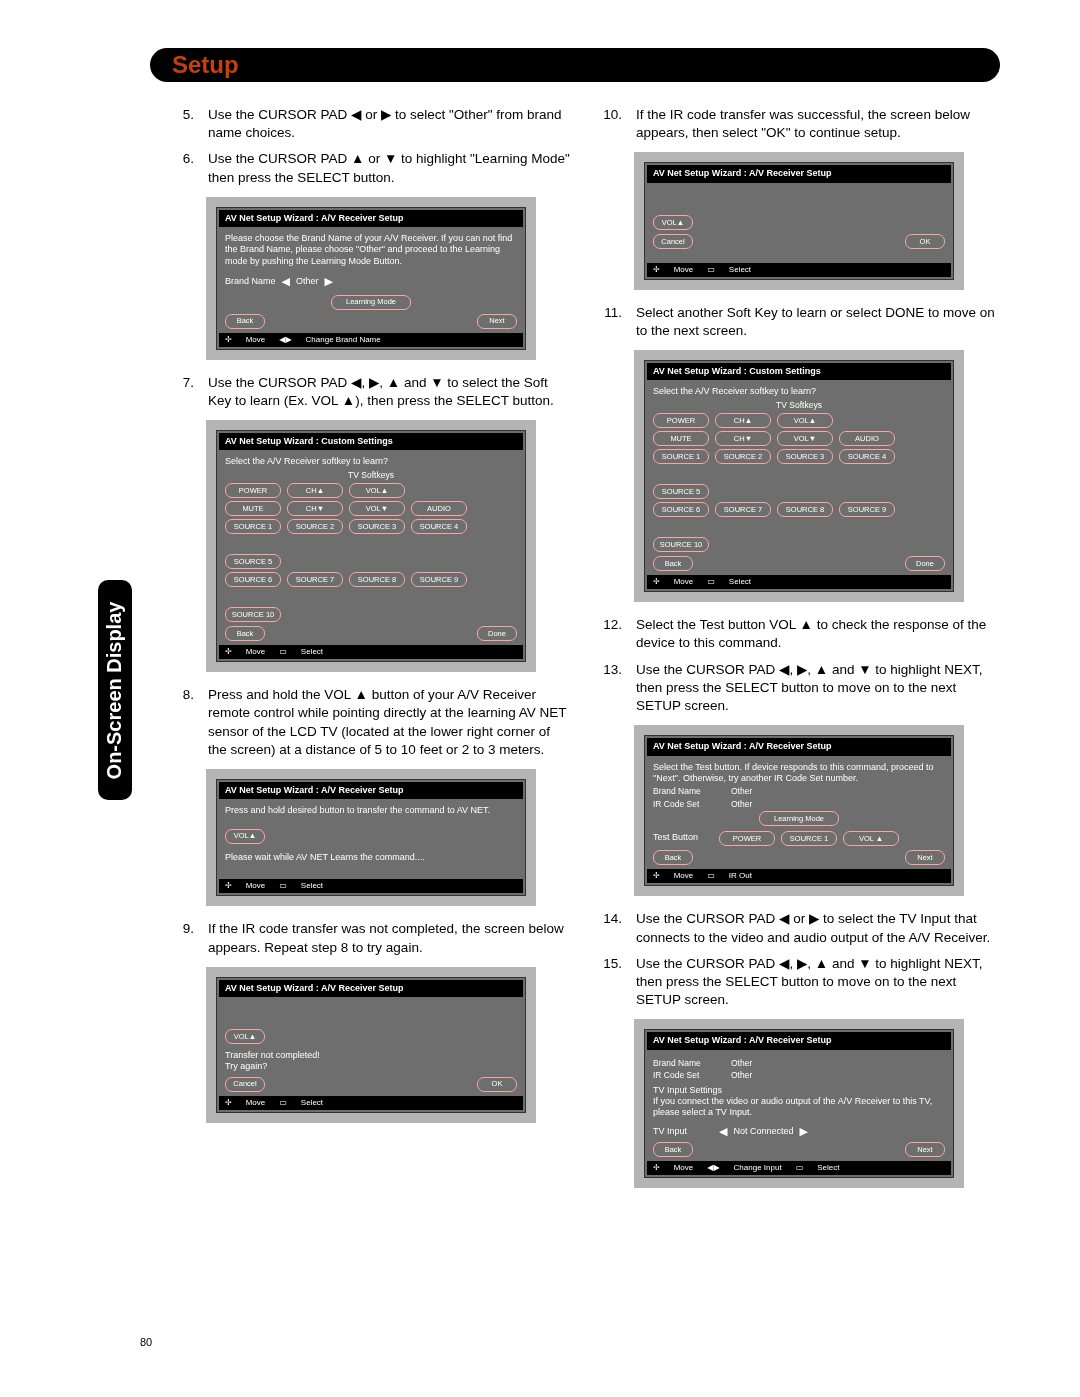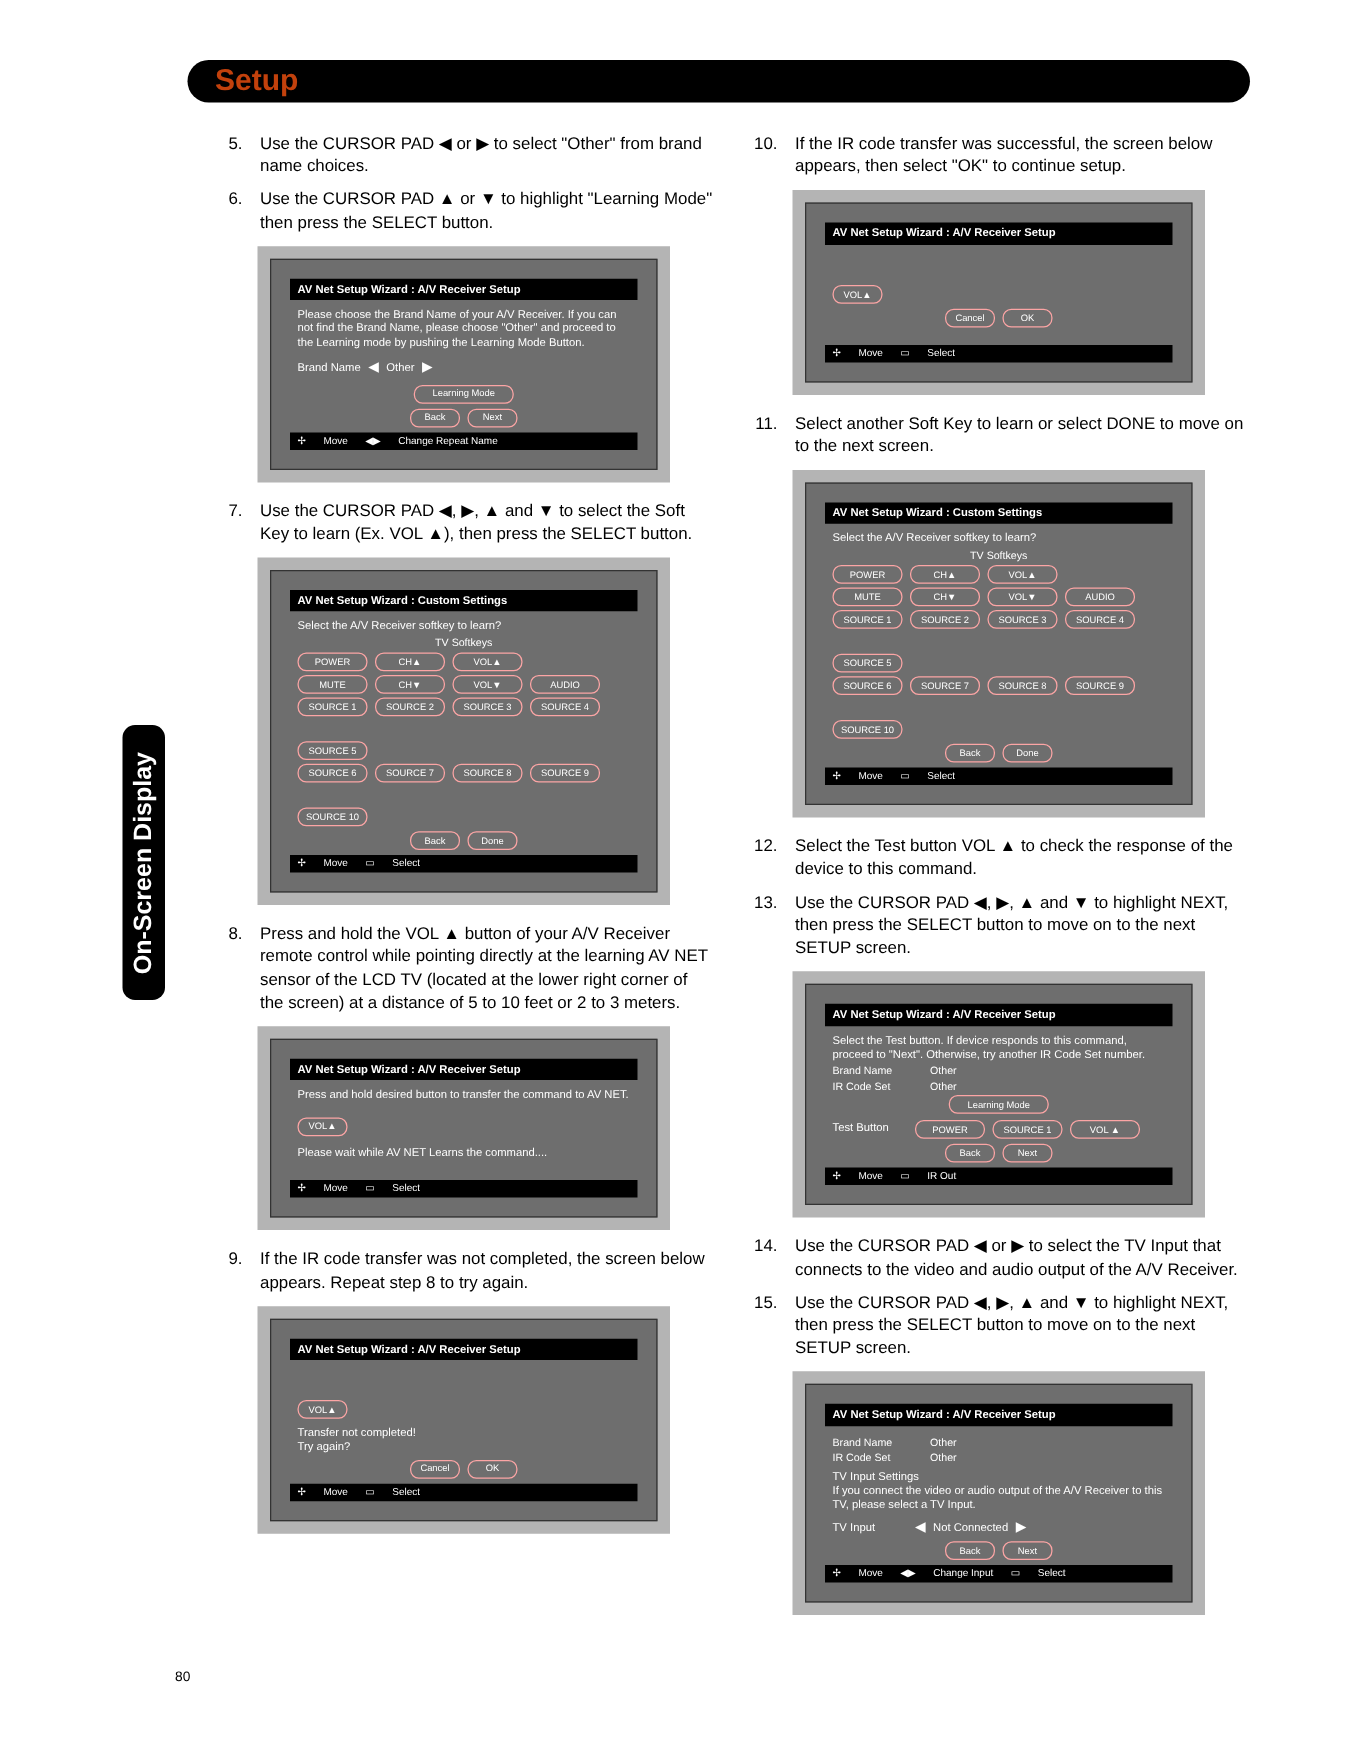--- a/index.html
+++ b/index.html
@@ -88,21 +88,21 @@
     margin: 10px 0 14px 36px;
   }
   .osd {
     width: 310px;
     background: #b4b4b4;
     padding: 10px;
   }
   .osd-inner {
     background: #6e6e6e;
     border: 1px solid #333;
-    padding: 15px;
+    padding: 2px;
     color: #fff;
     font-size: 9px;
     line-height: 1.25;
   }
   .osd-title {
     background: #000;
     padding: 3px 6px;
     font-weight: bold;
     margin-bottom: 4px;
   }
@@ -130,21 +130,21 @@
   .pill.sm { min-width: 30px; }
   .osd-foot {
     background: #000;
     padding: 2px 6px;
     font-size: 8px;
     display:flex;
     gap:14px;
     align-items:center;
   }
   .osd-foot .sym { font-size:8px; }
-  .btnrow { display:flex; justify-content:center; gap:6px; margin-top:4px;}
+  .btnrow { display:flex; justify-content:space-between; gap:6px; margin-top:4px;}
   .grid-keys { display:flex; flex-wrap:wrap; gap:20px 6px; margin-top:3px;}
   .pagenum {
     position:absolute;
     left: 140px;
     bottom: 48px;
     font-size: 11px;
   }
   .subhead { font-size:8.5px; text-align:center; margin:2px 0;}
   .kv { display:flex; gap:18px; margin:2px 0; font-size:8.5px;}
   .kv .k{ width:60px;}
@@ -192,21 +192,21 @@
           <div style="text-align:center;margin-top:6px;"><span class="pill w">Learning Mode</span></div>
           <div class="btnrow">
             <span class="pill sm">Back</span>
             <span class="pill sm">Next</span>
           </div>
         </div>
         <div class="osd-foot">
                 <span class="sym">✢</span>
                 <span>Move</span>
                 <span class="sym">◀▶</span>
-                <span>Change Repeat Name</span>
+                <span>Change Brand Name</span>
               </div>
       </div>
           </div>
         </div>
 
       <ol class="steps">
           <li>
             <span class="num">7.</span>
             <span>Use the CURSOR PAD ◀, ▶, ▲ and ▼ to select the Soft Key to learn (Ex. VOL ▲), then press the SELECT button.</span>
           </li>

